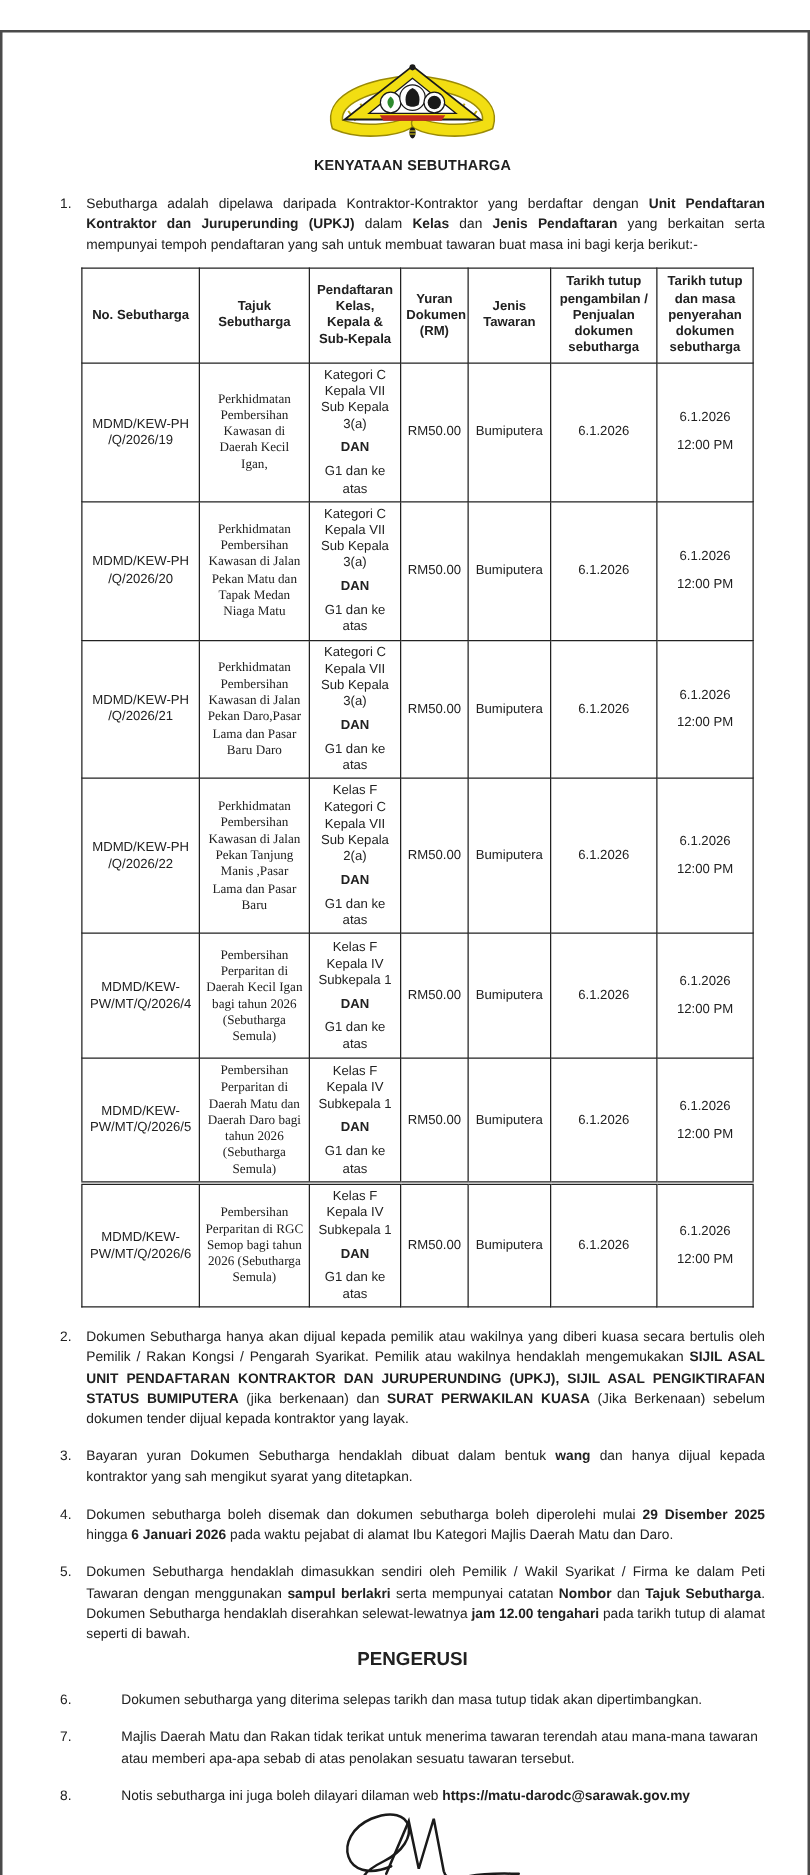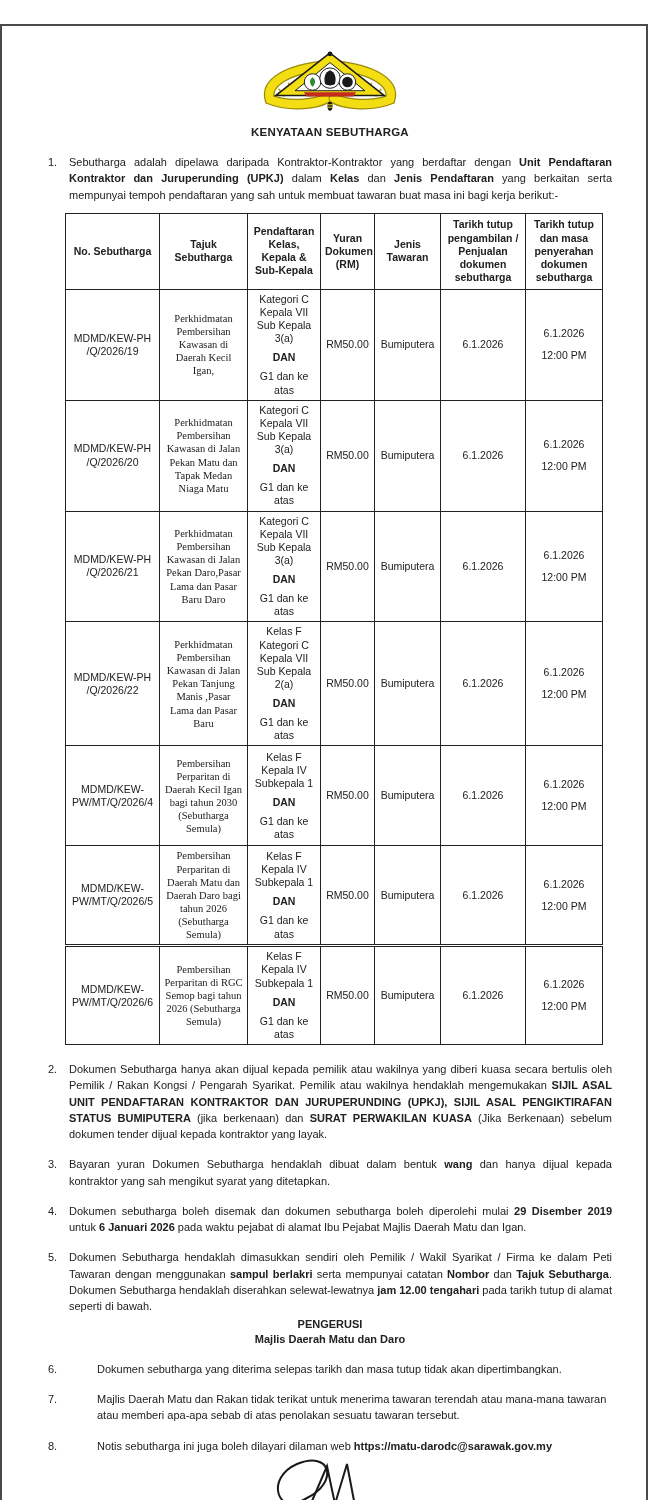--- a/index.html
+++ b/index.html
@@ -57,21 +57,21 @@
   tbody tr { height: 105px; }
   tbody tr:nth-child(4) { height: 117px; }
   tbody tr:nth-child(5) { height: 100px; }
   tbody tr:nth-child(6) { height: 92px; }
   tbody tr:nth-child(7) { height: 95px; }
   tbody tr.double-top td { border-top: 3px double #222222; }
   td.col-tajuk { text-align: justify; padding: 4px 6px; font-family: Liberation Serif, serif; }
   .kelas-dan { font-weight: bold; margin: 6px 0; }
   .pen-time { margin-top: 9px; }
   
-  .addr-block { text-align: center; font-weight: bold; font-size: 11px; line-height: 1.38; margin-top: 2px; }
+  .addr-block { text-align: center; font-weight: bold; font-size: 15px; line-height: 1.38; margin-top: 2px; }
   .sig-block { text-align: center; margin-top: 2px; }
   .sig-svg { display: block; margin: 0 auto -14px auto; }
 </style>
 </head>
 <body>
 
 <div class="page">
 
   <div class="logo-wrap">
     <svg width="150" height="64" viewBox="0 0 150 66">
@@ -206,21 +206,21 @@
       <td class="col-penyerahan">
         <div class="pen-date">6.1.2026</div>
         <div class="pen-time">12:00 PM</div>
       </td>
     </tr>
         <tr class="data-row">
       <td class="col-no">
             <div>MDMD/KEW-</div>
             <div>PW/MT/Q/2026/4</div>
           </td>
-      <td class="col-tajuk">Pembersihan Perparitan di Daerah Kecil Igan bagi tahun 2030 (Sebutharga Semula)</td>
+      <td class="col-tajuk">Pembersihan Perparitan di Daerah Kecil Igan bagi tahun 2026 (Sebutharga Semula)</td>
       <td class="col-kelas">
         <div class="kelas-top">Kelas F Kepala IV Subkepala 1</div>
         <div class="kelas-dan">DAN</div>
         <div class="kelas-bottom">G1 dan ke atas</div>
       </td>
       <td class="col-yuran">RM50.00</td>
       <td class="col-jenis">Bumiputera</td>
       <td class="col-tarikh">6.1.2026</td>
       <td class="col-penyerahan">
         <div class="pen-date">6.1.2026</div>
@@ -271,30 +271,29 @@
   <div class="item" style="margin-top:16px">
     <div class="num">2.</div>
     <div class="text"><span>Dokumen Sebutharga hanya akan dijual kepada pemilik atau wakilnya yang diberi kuasa secara  bertulis oleh Pemilik / Rakan Kongsi / Pengarah Syarikat. Pemilik atau wakilnya hendaklah mengemukakan </span><span class="b">SIJIL ASAL UNIT PENDAFTARAN KONTRAKTOR DAN JURUPERUNDING (UPKJ), SIJIL ASAL PENGIKTIRAFAN STATUS BUMIPUTERA</span><span> (jika berkenaan) dan </span><span class="b">SURAT PERWAKILAN KUASA</span><span> (Jika Berkenaan) sebelum dokumen tender dijual kepada kontraktor yang layak.</span></div>
   </div>
   <div class="item">
     <div class="num">3.</div>
     <div class="text"><span>Bayaran yuran Dokumen Sebutharga hendaklah dibuat dalam bentuk </span><span class="b">wang</span><span> dan hanya dijual kepada kontraktor yang sah mengikut syarat yang ditetapkan.</span></div>
   </div>
   <div class="item">
     <div class="num">4.</div>
-    <div class="text"><span>Dokumen sebutharga boleh disemak dan dokumen sebutharga boleh diperolehi mulai </span><span class="b">29 Disember 2019</span><span> untuk </span><span class="b">6 Januari 2026</span><span> pada waktu pejabat di alamat Ibu Pejabat Majlis Daerah Matu dan Igan.</span></div>
+    <div class="text"><span>Dokumen sebutharga boleh disemak dan dokumen sebutharga boleh diperolehi mulai </span><span class="b">29 Disember 2025</span><span> hingga </span><span class="b">6 Januari 2026</span><span> pada waktu pejabat di alamat Ibu Kategori Majlis Daerah Matu dan Daro.</span></div>
   </div>
   <div class="item">
     <div class="num">5.</div>
     <div class="text"><span>Dokumen Sebutharga hendaklah dimasukkan sendiri oleh Pemilik / Wakil Syarikat / Firma ke dalam  Peti Tawaran dengan menggunakan </span><span class="b">sampul berlakri</span><span> serta mempunyai catatan </span><span class="b">Nombor</span><span> dan </span><span class="b">Tajuk Sebutharga</span><span>. Dokumen Sebutharga hendaklah diserahkan selewat-lewatnya </span><span class="b">jam 12.00 tengahari</span><span> pada tarikh tutup di alamat seperti di bawah.</span></div>
   </div>
 
   <div class="addr-block">
     <div>PENGERUSI</div>
-    <div>Majlis Daerah Matu dan Daro</div>
   </div>
 
   <div class="item">
     <div class="num">6.</div>
     <div class="text left"><span>Dokumen sebutharga yang diterima selepas tarikh dan masa tutup tidak akan dipertimbangkan.</span></div>
   </div>
   <div class="item">
     <div class="num">7.</div>
     <div class="text left"><span>Majlis Daerah Matu dan Rakan tidak terikat untuk menerima tawaran terendah atau mana-mana tawaran atau memberi apa-apa sebab di atas penolakan sesuatu tawaran tersebut.</span></div>
   </div>

